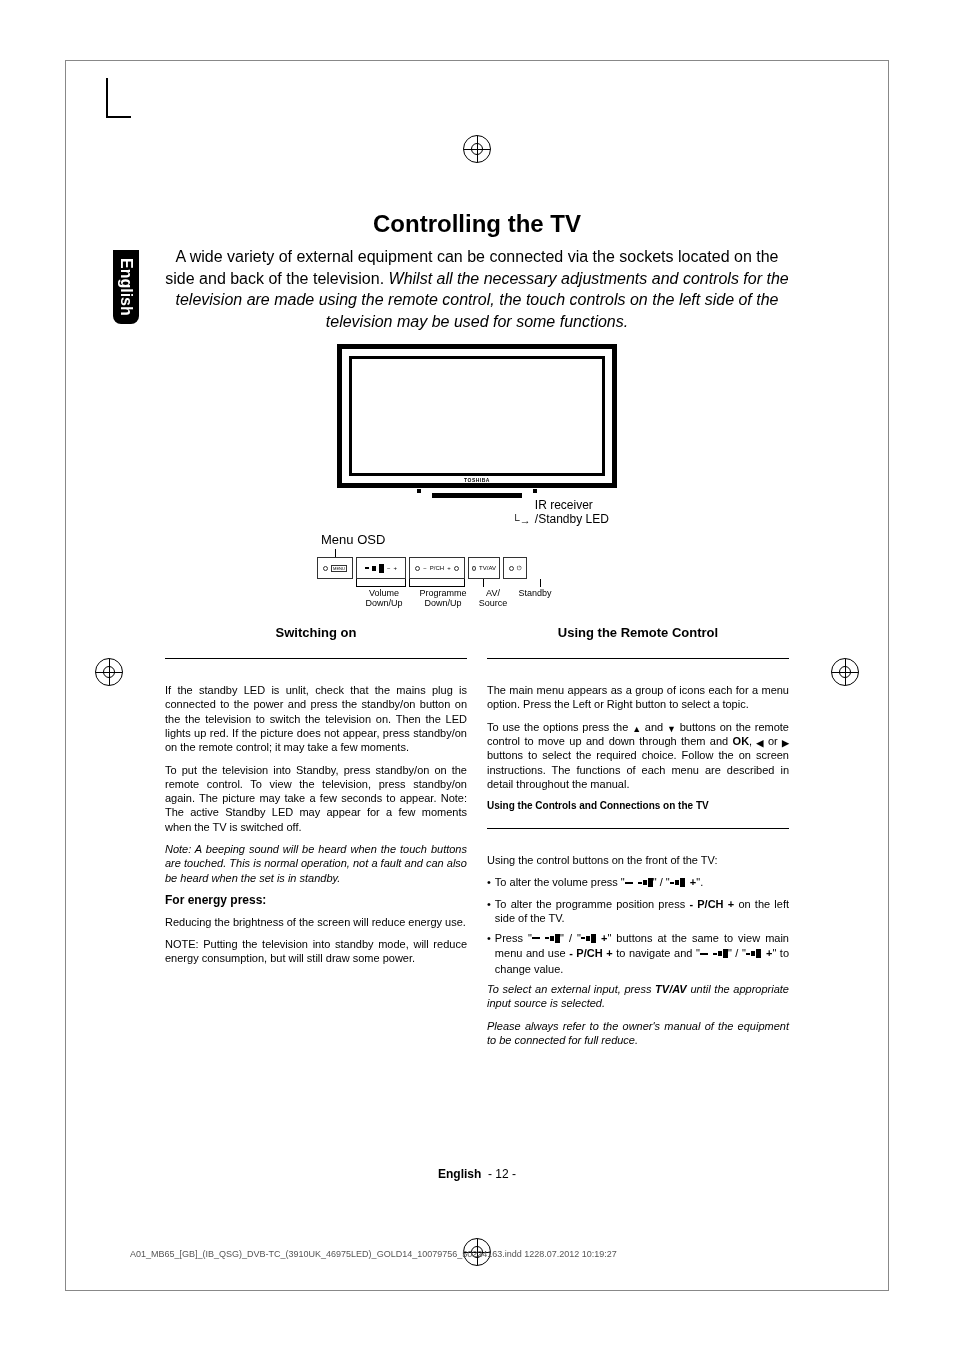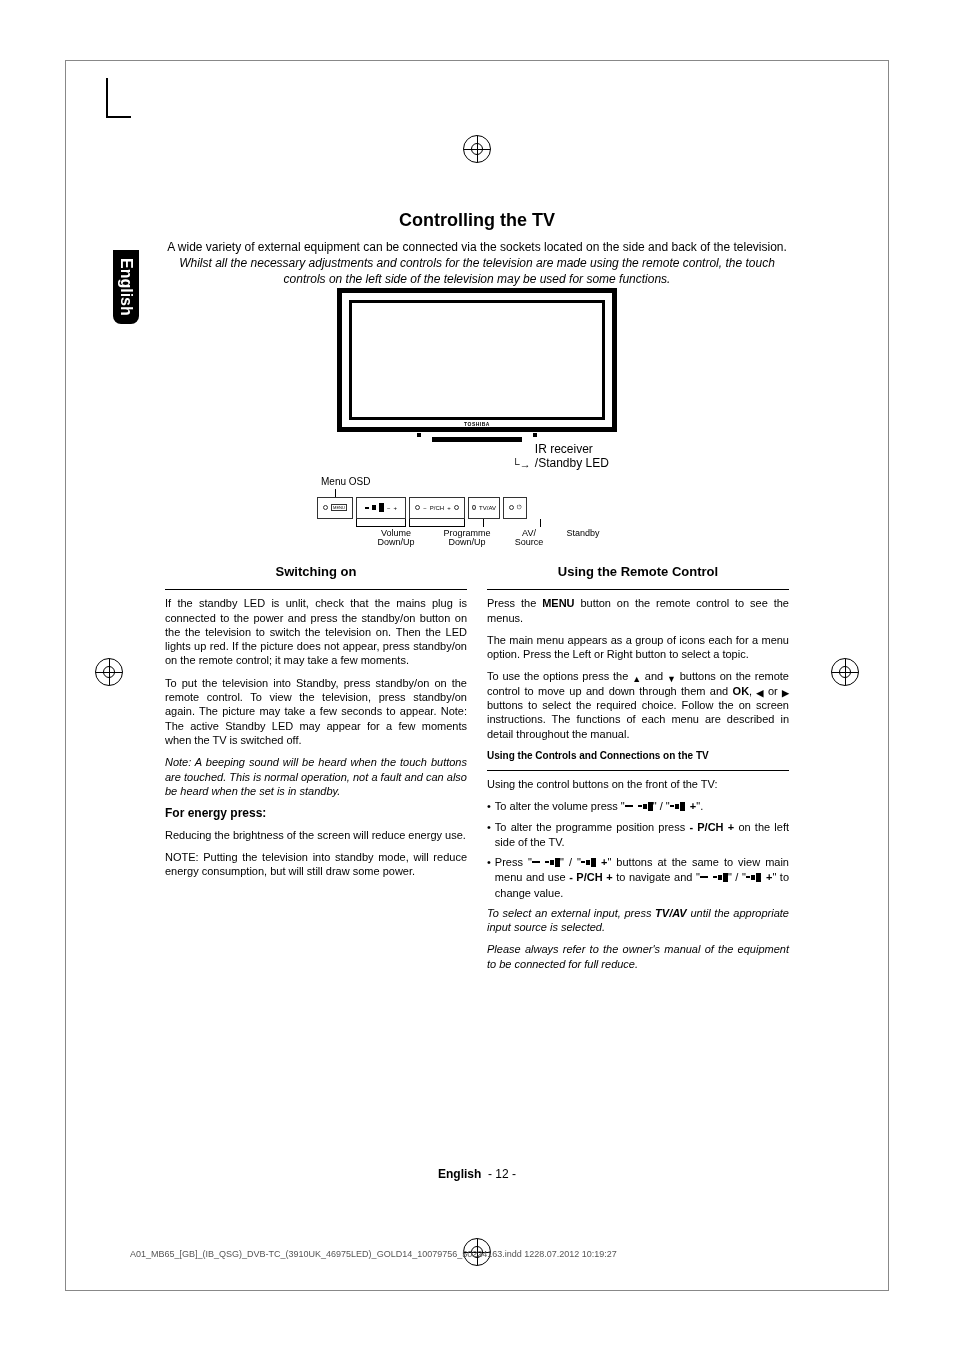--- a/index.html
+++ b/index.html
@@ -65,28 +65,29 @@
 
     .content {
       position: absolute;
       top: 210px;
       left: 165px;
       right: 165px;
       bottom: 120px;
     }
     .title {
       text-align: center;
-      font-size: 18px;
+      font-size: 24px;
       font-weight: bold;
       margin-bottom: 8px;
     }
     .intro {
-      font-size: 12px;
+      font-size: 16px;
       text-align: center;
       line-height: 1.35;
+      margin-bottom: 12px;
     }
     .intro .italic { font-style: italic; }
 
     .diagram-wrap {
       display: flex;
       justify-content: center;
       margin-bottom: 10px;
     }
     .diagram {
       width: 320px;
@@ -172,30 +173,30 @@
       border-right: 1px solid #000;
       border-bottom: 1px solid #000;
     }
     .bracket.single {
       width: 1px;
       border-right: none;
       border-bottom: none;
     }
     .panel-labels {
       display: flex;
-      gap: 18px;
+      gap: 6px;
       font-size: 9px;
       margin-top: 2px;
     }
     .panel-label-col {
       text-align: center;
       line-height: 1.1;
     }
     .menu-osd-label {
-      font-size: 10px;
+      font-size: 13px;
       margin-left: 4px;
       margin-bottom: 2px;
     }
     .menu-osd-line {
       width: 1px; height: 8px; background: #000;
       margin-left: 18px;
     }
 
     .columns {
       display: flex;
@@ -206,22 +207,22 @@
       flex: 1;
       font-size: 11px;
       line-height: 1.3;
       text-align: justify;
     }
     .section-title {
       text-align: center;
       font-weight: bold;
       font-size: 13px;
       border-bottom: 1px solid #000;
-      padding-bottom: 8px;
-      margin-bottom: 6px;
+      padding-bottom: 16px;
+      margin-bottom: 24px;
     }
     .section-title.left-align {
       text-align: left;
     }
     .col p { margin-bottom: 8px; }
     .col .italic { font-style: italic; }
     .col .bold { font-weight: bold; }
     .sub-head {
       font-weight: bold;
       font-size: 12px;
@@ -374,23 +375,20 @@
       <p>If the standby LED is unlit, check that the mains plug is connected to the power and press the standby/on button on the the television to switch the television on. Then the LED lights up red. If the picture does not appear, press standby/on on the remote control; it may take a few moments.</p>
       <p>To put the television into Standby, press standby/on on the remote control. To view the television, press standby/on again. The picture may take a few seconds to appear. Note: The active Standby LED may appear for a few moments when the TV is switched off.</p>
       <p class="italic">Note: A beeping sound will be heard when the touch buttons are touched. This is normal operation, not a fault and can also be heard when the set is in standby.</p>
       <div class="sub-head">For energy press:</div>
       <p>Reducing the brightness of the screen will reduce energy use.</p>
       <p>NOTE: Putting the television into standby mode, will reduce energy consumption, but will still draw some power.</p>
     </div>
 
     <div class="col">
       <div class="section-title">Using the Remote Control</div>
-      <p>
-        <span>Press the </span><span class="bold">MENU</span><span> button on the remote control to see the menus.</span>
-      </p>
       <p>The main menu appears as a group of icons each for a menu option. Press the Left or Right button to select a topic.</p>
       <p>
         <span>To use the options press the </span><span class="inline-icon tri-up"></span><span> and </span><span class="inline-icon tri-down"></span><span> buttons on the remote control to move up and down through them and </span><span class="bold">OK</span><span>, </span><span class="inline-icon tri-left"></span><span> or </span><span class="inline-icon tri-right"></span><span> buttons to select the required choice. Follow the on screen instructions. The functions of each menu are described in detail throughout the manual.</span>
       </p>
 
       <div class="section-title left-align" style="font-size:10px">Using the Controls and Connections on the TV</div>
       <p>Using the control buttons on the front of the TV:</p>
       <div class="bullet">
         <span class="dot-b">•</span>
         <div>

